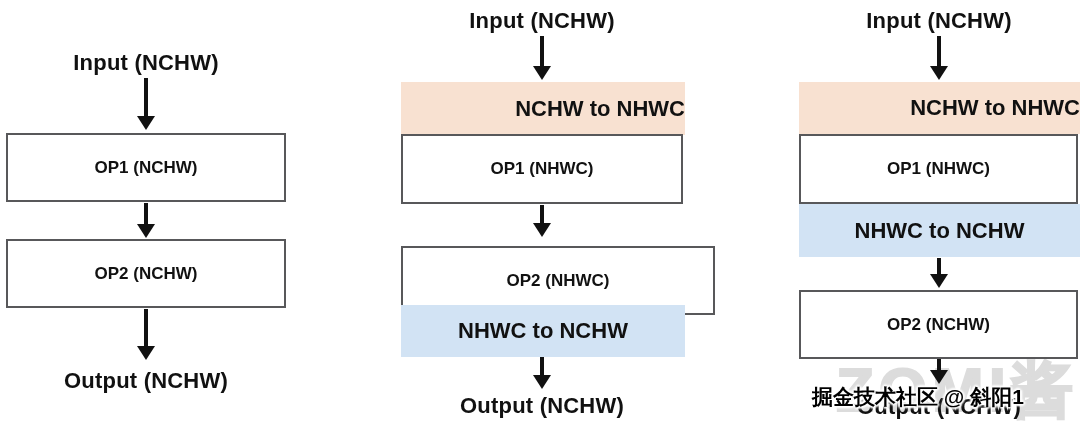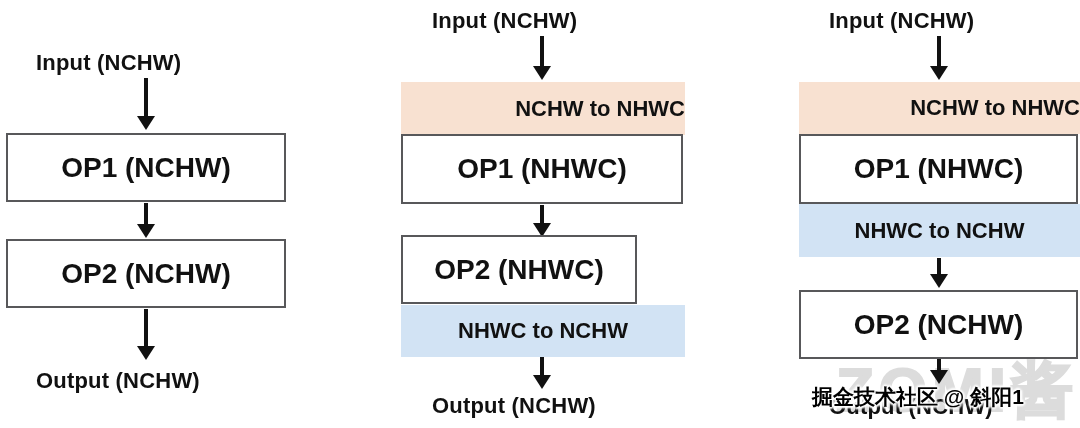--- a/index.html
+++ b/index.html
@@ -9,31 +9,32 @@
     background:#fff;
     overflow:hidden;
     font-family:"Liberation Sans","DejaVu Sans",sans-serif;
     color:var(--ink,#111);
   }
   .flow-label{
     position:absolute;
     width:220px;
     font-size:22px;
     font-weight:700;
+    text-align:center;
     letter-spacing:.2px;
     z-index:2;
     white-space:nowrap;
   }
   .op-box{
     position:absolute;
     box-sizing:border-box;
     background:var(--box-fill,#fff);
     border:2px solid var(--box-border,#58585a);
     display:flex;align-items:center;justify-content:center;
-    font-size:28px;font-weight:700;
+    font-size:17px;font-weight:700;
     z-index:2;
   }
   .band{
     position:absolute;
     display:flex;align-items:center;justify-content:center;
     font-size:22px;font-weight:700;
     z-index:2;
   }
   .band.peach{background:var(--nchw-to-nhwc-band,#f8e1d1);justify-content:flex-end;}
   .band.blue{background:var(--nhwc-to-nchw-band,#d2e3f4);text-align:center;}
@@ -83,21 +84,21 @@
 
   <div class="flow-label" style="left:432px;top:8px;">Input (NCHW)</div>
   <div class="arrow" style="left:533px;top:36px;height:44px;"></div>
   <div class="band peach" style="left:401px;top:82px;width:284px;height:53px;">
     <span>NCHW to NHWC</span>
   </div>
   <div class="op-box" style="left:401px;top:134px;width:282px;height:70px;">
     <span>OP1 (NHWC)</span>
   </div>
   <div class="arrow" style="left:533px;top:205px;height:32px;"></div>
-  <div class="op-box" style="left:401px;top:235px;width:236px;height:69px;">
+  <div class="op-box" style="left:401px;top:246px;width:314px;height:69px;">
     <span>OP2 (NHWC)</span>
   </div>
   <div class="band blue" style="left:401px;top:305px;width:284px;height:52px;">
     <span>NHWC to NCHW</span>
   </div>
   <div class="arrow" style="left:533px;top:357px;height:32px;"></div>
   <div class="flow-label" style="left:432px;top:393px;">Output (NCHW)</div>
 
   <div class="flow-label" style="left:829px;top:8px;">Input (NCHW)</div>
   <div class="arrow" style="left:930px;top:36px;height:44px;"></div>

